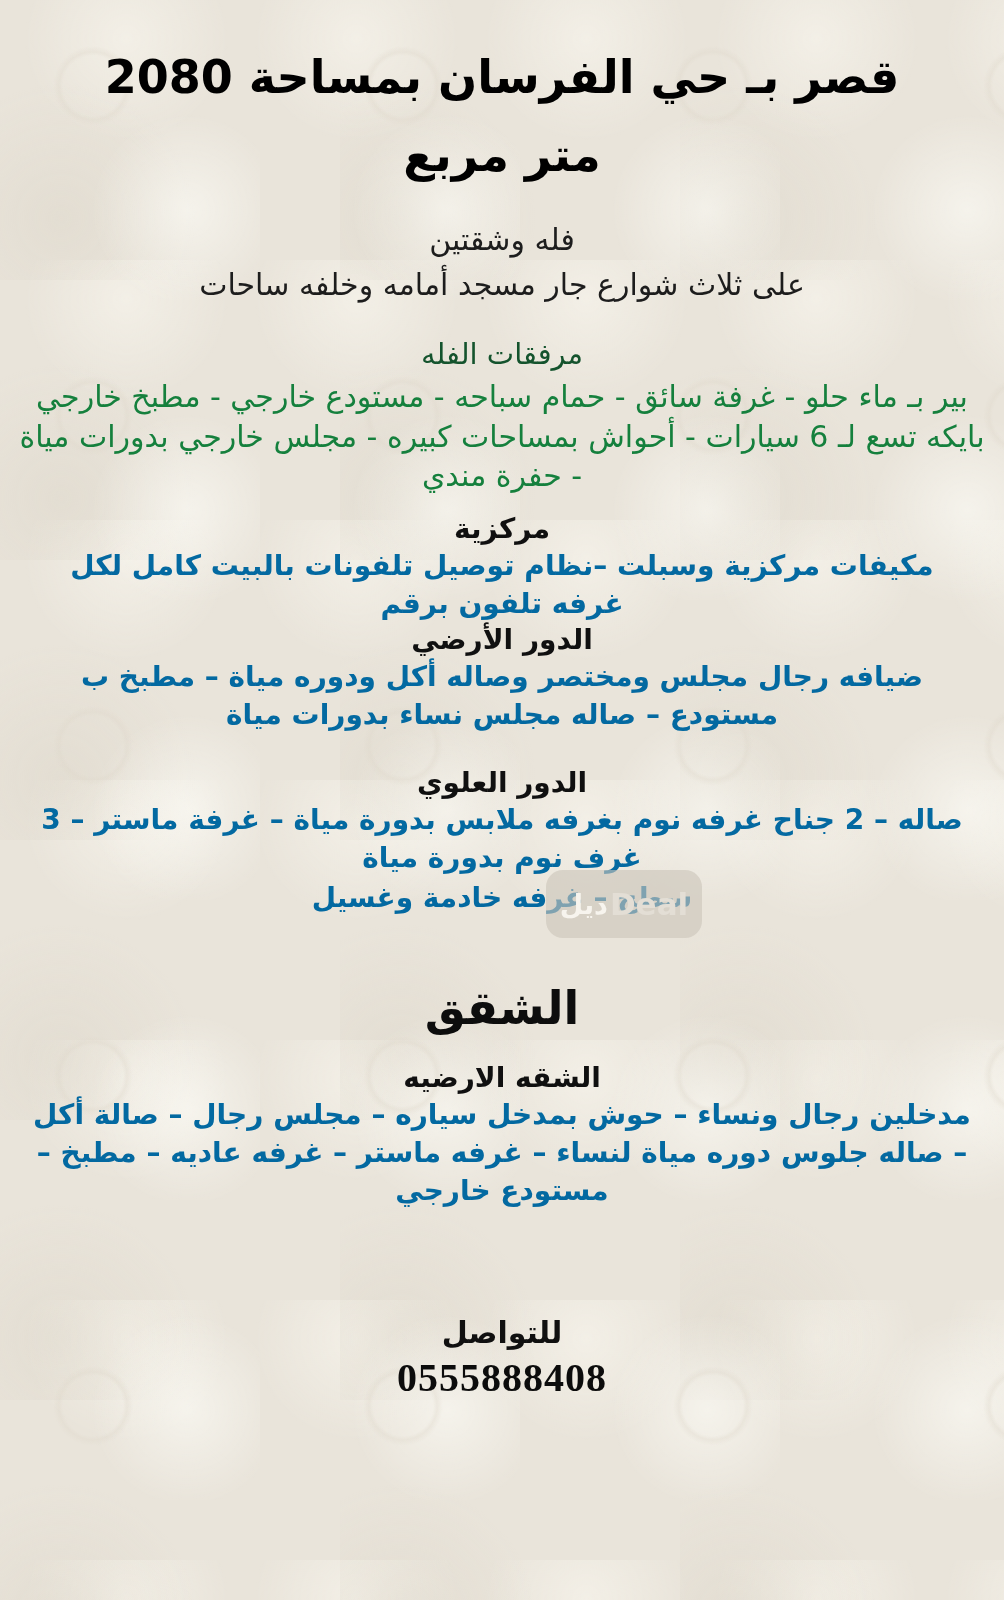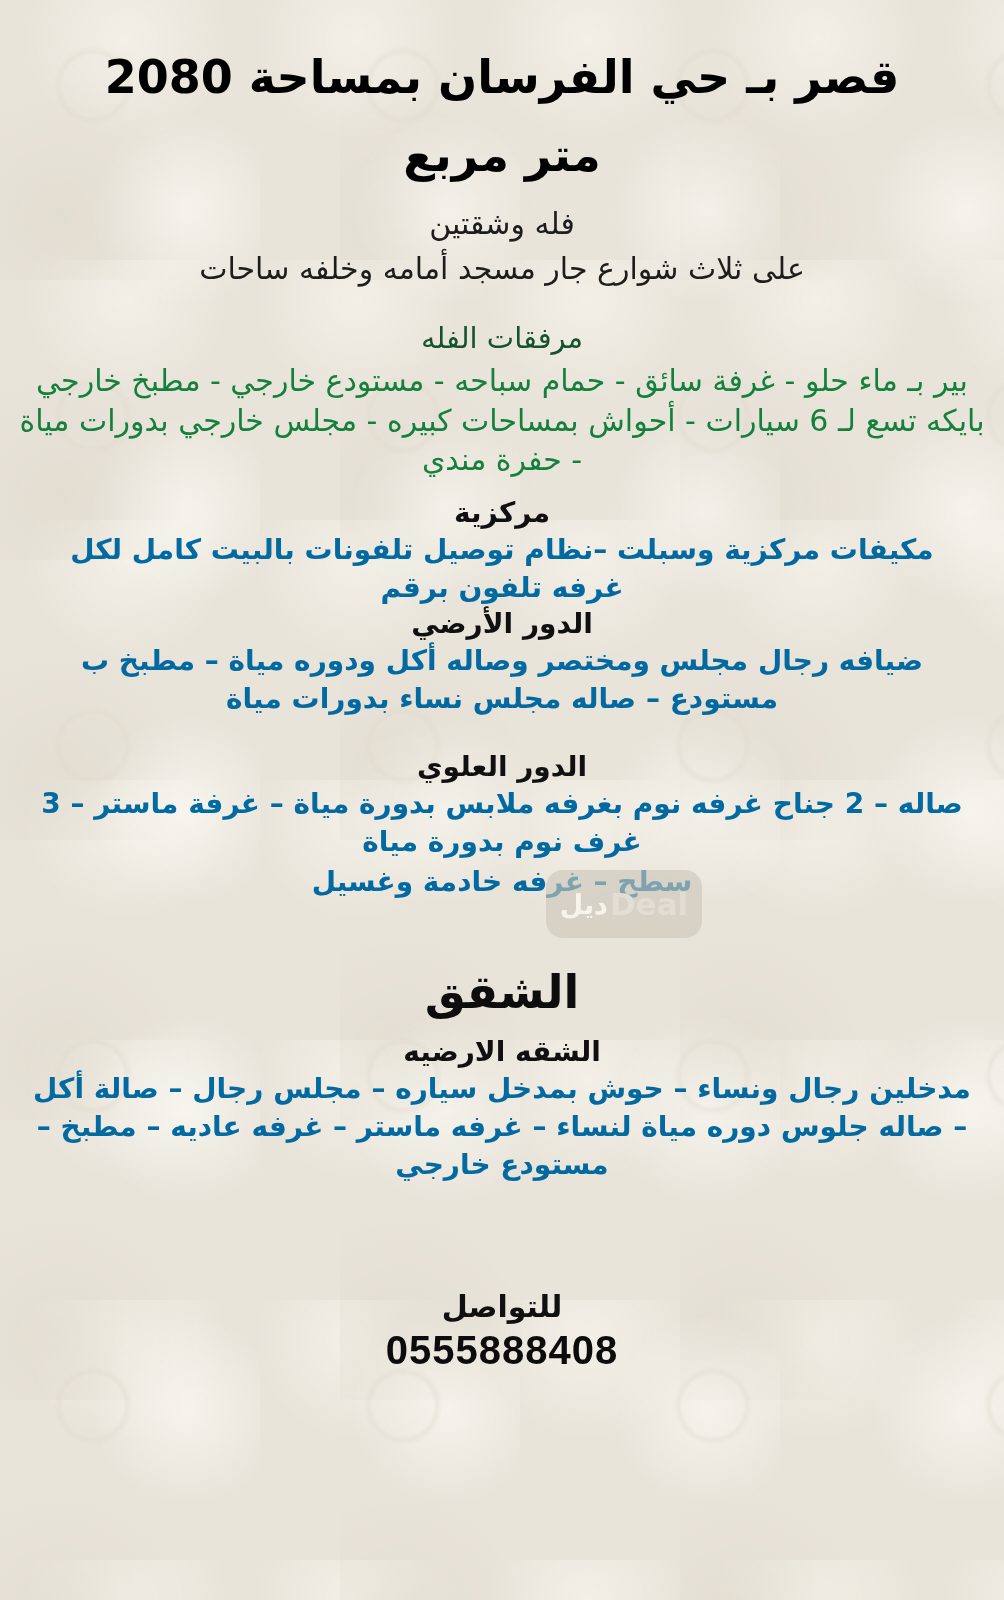--- a/index.html
+++ b/index.html
@@ -14,36 +14,36 @@
       radial-gradient(circle at 72% 70%, rgba(255,255,250,0.55) 0, rgba(255,255,250,0) 34%),
       radial-gradient(circle at 18% 78%, rgba(213,206,192,0.30) 0, rgba(213,206,192,0) 38%),
       radial-gradient(circle at 55% 15%, rgba(255,253,246,0.45) 0, rgba(255,253,246,0) 40%);
     background-size: 310px 330px, 260px 300px, 340px 280px, 230px 260px;
   }
   .doc{direction:rtl;text-align:center;padding-top:38px;}
   .title{
     font-size:46px;font-weight:bold;color:#000;
     line-height:1.7;margin:0 auto;width:940px;
   }
-  .subtitle{font-size:30px;font-weight:normal;color:#1d1d1d;line-height:1.48;margin:8px auto 0;width:960px;}
+  .subtitle{font-size:30px;font-weight:normal;color:#1d1d1d;line-height:1.48;margin:24px auto 0;width:960px;}
   .amenities{margin-top:30px;}
   .amenities .sec-h{font-size:29px;font-weight:normal;color:#14532d;margin:0;}
   .amenities p{font-size:30px;font-weight:normal;color:#15803d;line-height:1.32;margin:6px auto 0;width:980px;}
   .h-bold{font-size:28px;font-weight:bold;color:#101010;margin:0;}
   .p-bold{font-size:28px;font-weight:bold;color:#0369a1;line-height:1.36;margin:2px auto 0;width:940px;}
   .villa-head{margin-top:16px;}
   .ground-head{}
   .upper-head{margin-top:32px;}
   .roof-line{margin-top:2px;}
   .big-h{font-size:46px;font-weight:bold;color:#0d0d0d;margin:62px 0 0 0;line-height:1.3;}
-  .apt-ground-head{margin-top:12px;}
+  .apt-ground-head{margin-top:22px;}
   .apt-upper-head{margin-top:28px;}
   .contact-h{margin-top:104px;font-size:30px;}
   .phone{
-    direction:ltr;font-family:Liberation Sans, sans-serif;
+    direction:ltr;font-family:Liberation Serif, serif;
     font-size:40px;font-weight:bold;color:#0c0c0c;margin-top:4px;letter-spacing:1px;
   }
   .watermark{
     position:absolute;left:546px;top:870px;width:156px;height:68px;
     background:rgba(203,197,186,0.62);
     border-radius:17px;
     display:flex;align-items:center;justify-content:center;
     direction:ltr;gap:2px;
   }
   .watermark .wm-ar{

